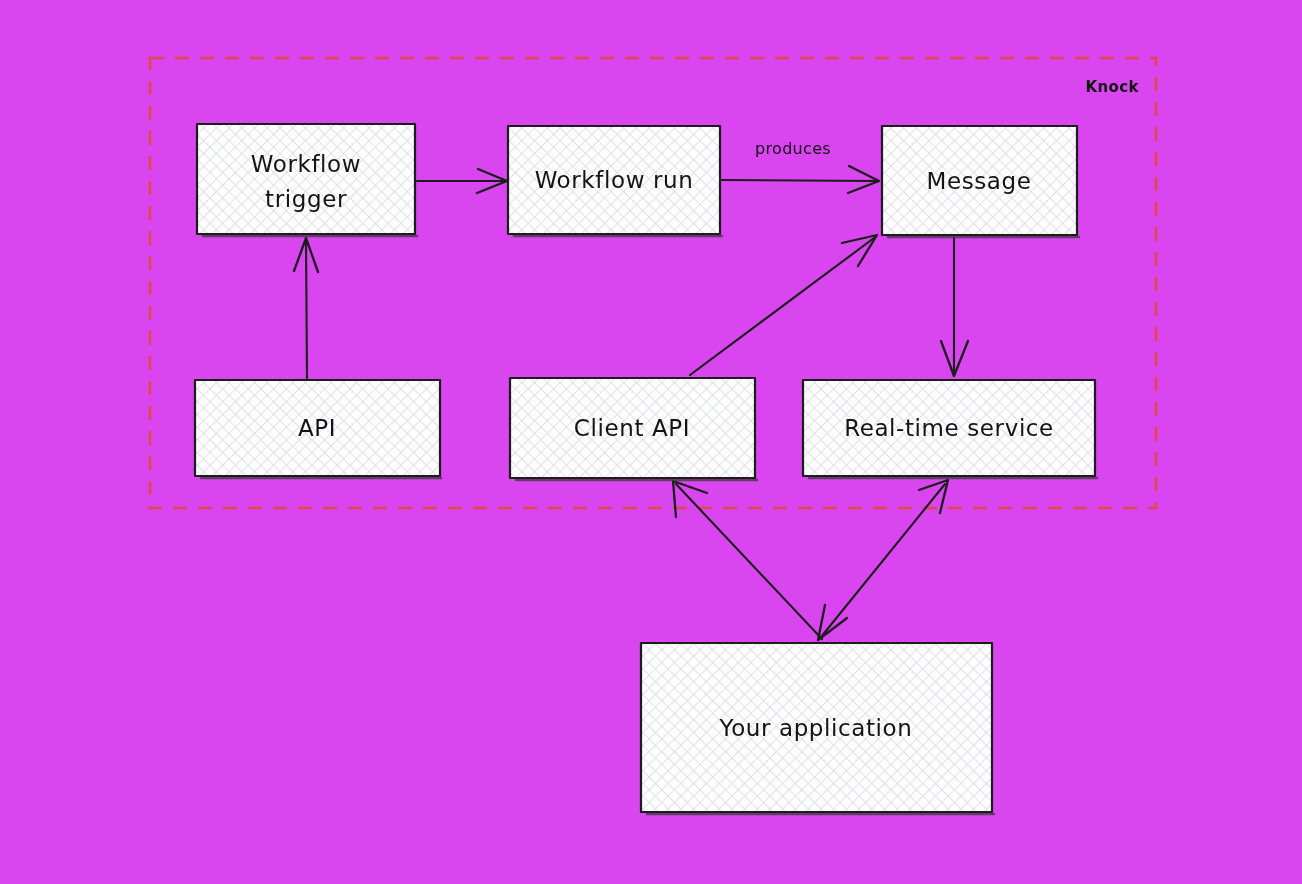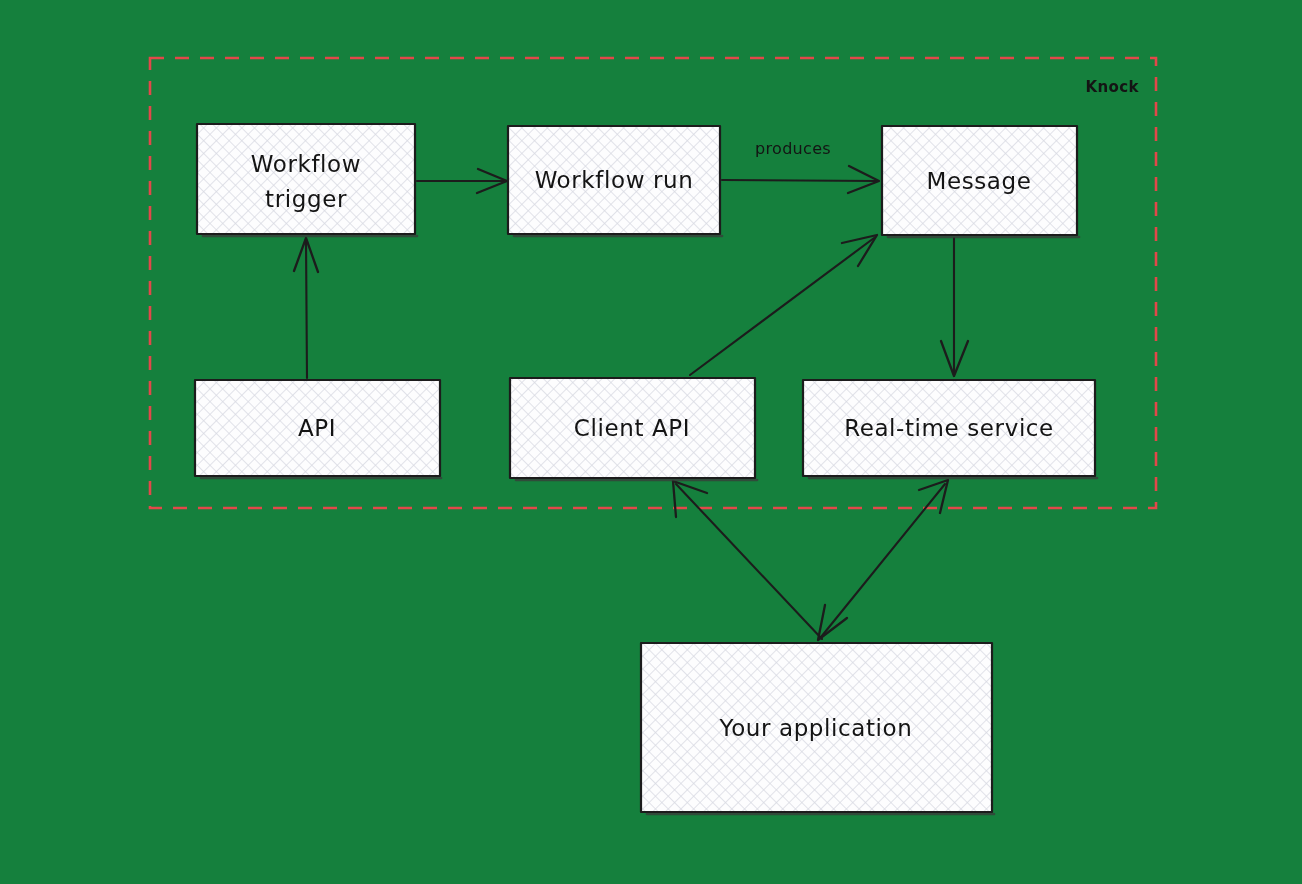--- a/index.html
+++ b/index.html
@@ -7,21 +7,21 @@
     padding: 0;
     background: #ffffff;
   }
   body {
     font-family: "DejaVu Sans", sans-serif;
   }
   #canvas {
     position: relative;
     width: 1302px;
     height: 884px;
-    background: #15803d;
+    background: #d946ef;
     overflow: hidden;
   }
   #diagram-svg {
     position: absolute;
     left: 0;
     top: 0;
     width: 1302px;
     height: 884px;
   }
   .node-rect {

